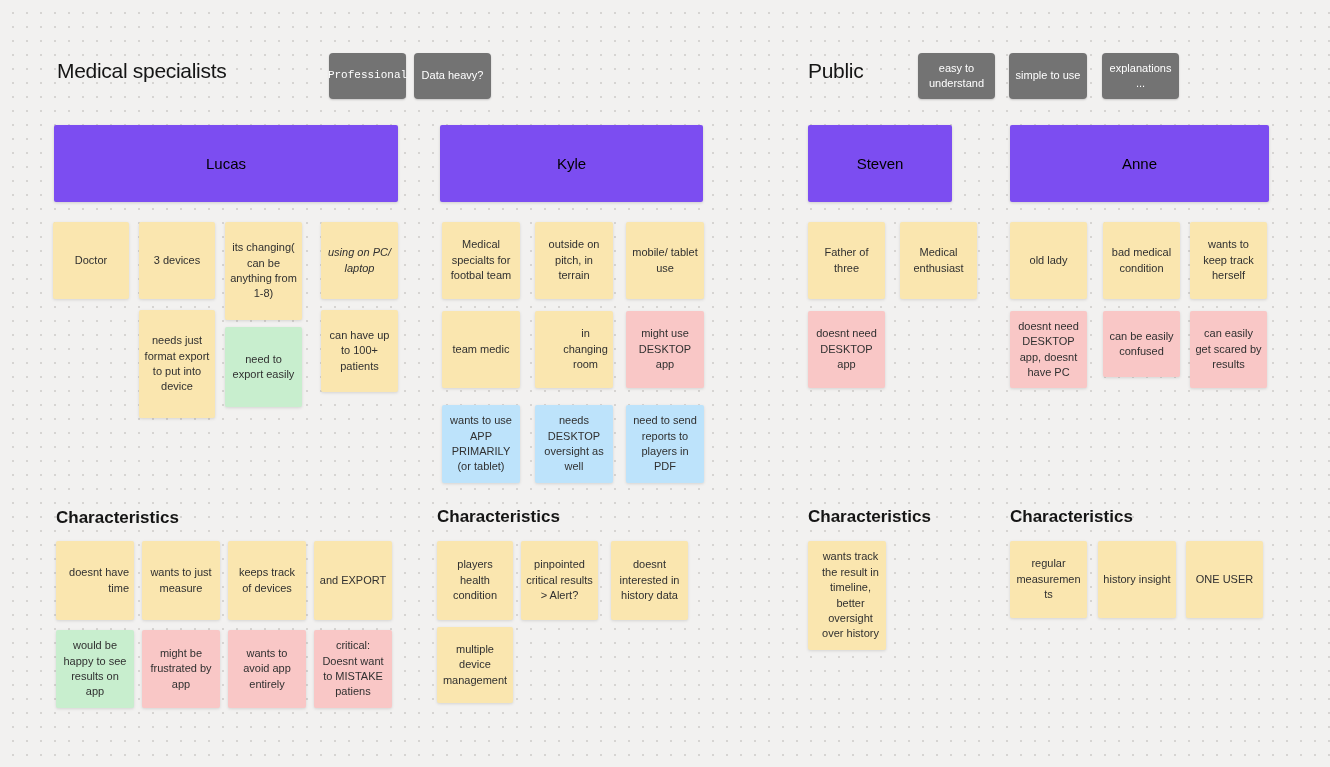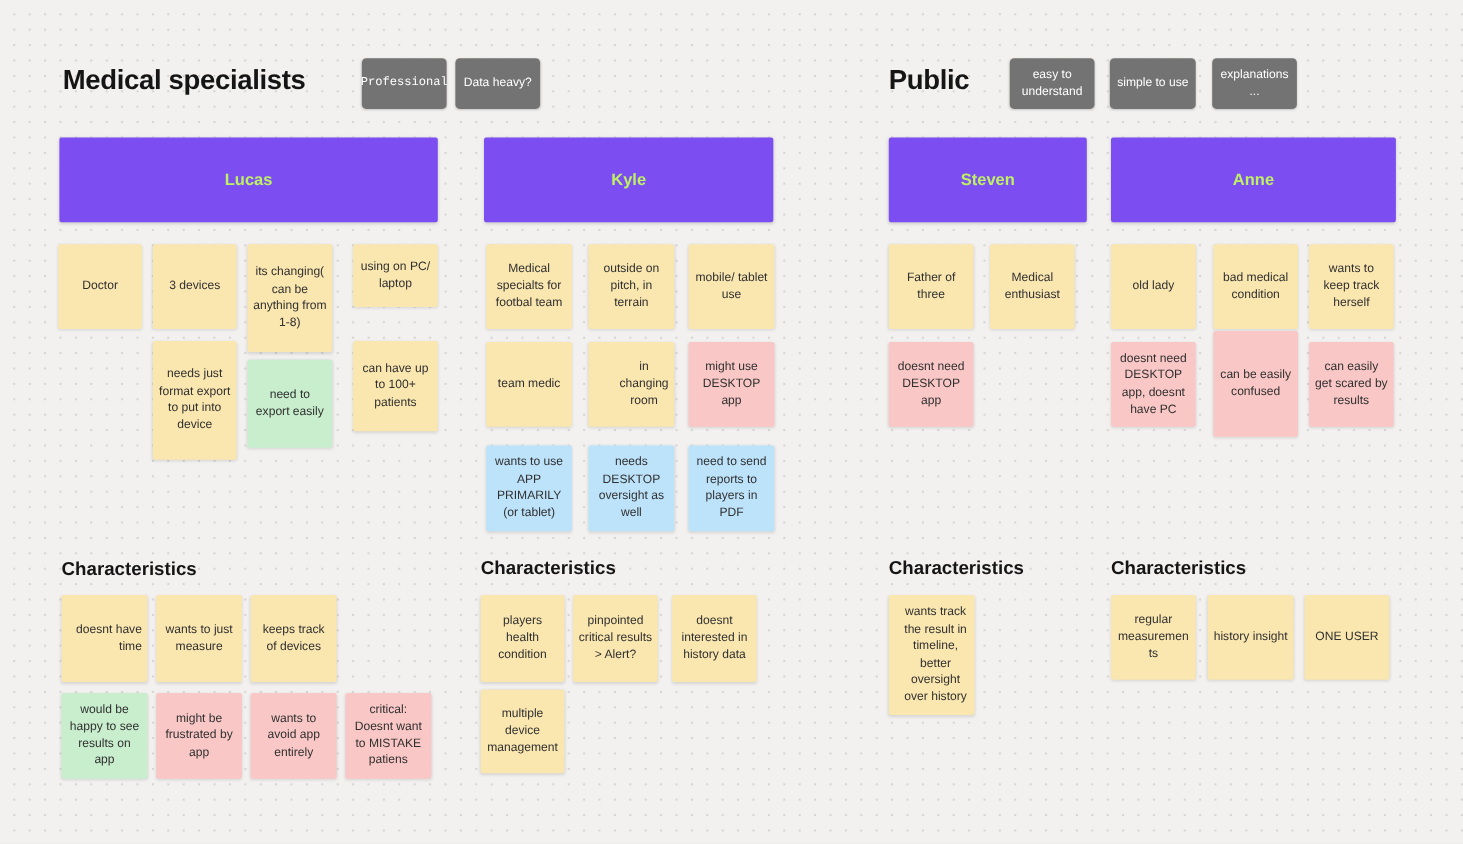--- a/index.html
+++ b/index.html
@@ -8,33 +8,33 @@
     width:1330px;height:767px;
     background-color:var(--bg,#F2F1F0);
     background-image:radial-gradient(circle, var(--dot,#D6D4D2) 1px, transparent 1.4px);
     background-size:14px 14px;
     background-position:6px 6px;
     font-family:"Liberation Sans", sans-serif;
     overflow:hidden;
   }
   .board > div{position:absolute;box-sizing:border-box;}
   .group-title{
-    font-size:25px;font-weight:700;color:#151515;
+    font-size:21px;font-weight:400;color:#151515;
     white-space:nowrap;letter-spacing:-0.3px;line-height:1.2;
   }
   .tag{
     background:var(--tag,#737373);color:#fff;border-radius:4px;
     display:flex;align-items:center;justify-content:center;text-align:center;
     font-size:11px;line-height:1.4;padding:4px;
     box-shadow:0 1px 2px rgba(0,0,0,0.18);
   }
   .persona-header{
-    background:var(--purple,#7C4DF1);color:#bef264;border-radius:2px;
+    background:var(--purple,#7C4DF1);color:#000000;border-radius:2px;
     display:flex;align-items:center;justify-content:center;text-align:center;
-    font-size:15px;font-weight:700;
+    font-size:15px;font-weight:400;
     box-shadow:0 1px 3px rgba(0,0,0,0.15);
   }
   .char-label{
     font-size:17px;font-weight:700;color:#151515;white-space:nowrap;line-height:1.2;
   }
   .note{
     border-radius:2px;
     display:flex;align-items:center;justify-content:center;text-align:center;
     font-size:11px;line-height:1.4;color:#303030;
     padding:5px;
@@ -52,54 +52,55 @@
 <div id="board" class="board">
     <div class="group-title" style="left: 57px; top: 58px;">Medical specialists</div>
     <div class="tag" style="left: 329px; top: 53px; width: 77px; height: 46px; font-family: Liberation Mono, monospace;">Professional</div>
     <div class="tag" style="left: 414px; top: 53px; width: 77px; height: 46px;">Data heavy?</div>
     <div class="group-title" style="left: 808px; top: 58px;">Public</div>
     <div class="tag" style="left: 918px; top: 53px; width: 77px; height: 46px;">easy to understand</div>
     <div class="tag" style="left: 1009px; top: 53px; width: 78px; height: 46px;">simple to use</div>
     <div class="tag" style="left: 1102px; top: 53px; width: 77px; height: 46px;">explanations ...</div>
     <div class="persona-header" style="left: 54px; top: 125px; width: 344px; height: 77px;">Lucas</div>
     <div class="persona-header" style="left: 440px; top: 125px; width: 263px; height: 77px;">Kyle</div>
-    <div class="persona-header" style="left: 808px; top: 125px; width: 180px; height: 77px;">Steven</div>
+    <div class="persona-header" style="left: 808px; top: 125px; width: 144px; height: 77px;">Steven</div>
     <div class="persona-header" style="left: 1010px; top: 125px; width: 259px; height: 77px;">Anne</div>
     <div class="char-label" style="left: 56px; top: 508px;">Characteristics</div>
     <div class="char-label" style="left: 437px; top: 507px;">Characteristics</div>
     <div class="char-label" style="left: 808px; top: 507px;">Characteristics</div>
     <div class="char-label" style="left: 1010px; top: 507px;">Characteristics</div>
     <div class="note yellow" style="left: 53px; top: 222px; width: 76px; height: 77px;">Doctor</div>
     <div class="note yellow" style="left: 139px; top: 222px; width: 76px; height: 77px;">3 devices</div>
     <div class="note yellow" style="left: 225px; top: 222px; width: 77px; height: 98px;">its changing( can be anything from 1-8)</div>
-    <div class="note yellow" style="left: 321px; top: 222px; width: 77px; height: 57px;">using on PC/ laptop</div>
+    <div class="note yellow" style="left: 321px; top: 222px; width: 77px; height: 77px; font-style: italic;">using on PC/ laptop</div>
     <div class="note yellow" style="left: 139px; top: 310px; width: 76px; height: 108px;">needs just format export to put into device</div>
     <div class="note green" style="left: 225px; top: 327px; width: 77px; height: 80px;">need to export easily</div>
     <div class="note yellow" style="left: 321px; top: 310px; width: 77px; height: 82px;">can have up to 100+ patients</div>
     <div class="note yellow" style="left: 442px; top: 222px; width: 78px; height: 77px;">Medical specialts for footbal team</div>
     <div class="note yellow" style="left: 535px; top: 222px; width: 78px; height: 77px;">outside on pitch, in terrain</div>
     <div class="note yellow" style="left: 626px; top: 222px; width: 78px; height: 77px;">mobile/ tablet  use</div>
     <div class="note yellow" style="left: 442px; top: 311px; width: 78px; height: 77px;">team medic</div>
     <div class="note yellow" style="left: 535px; top: 311px; width: 78px; height: 77px; padding-left: 28px;">in changing room</div>
     <div class="note pink" style="left: 626px; top: 311px; width: 78px; height: 77px;">might use DESKTOP app</div>
     <div class="note blue" style="left: 442px; top: 405px; width: 78px; height: 78px;">wants to use APP PRIMARILY (or tablet)</div>
     <div class="note blue" style="left: 535px; top: 405px; width: 78px; height: 78px;">needs DESKTOP oversight as well</div>
     <div class="note blue" style="left: 626px; top: 405px; width: 78px; height: 78px;">need to send reports to players in PDF</div>
     <div class="note yellow" style="left: 808px; top: 222px; width: 77px; height: 77px;">Father of three</div>
     <div class="note yellow" style="left: 900px; top: 222px; width: 77px; height: 77px; text-align: center;">Medical enthusiast</div>
     <div class="note pink" style="left: 808px; top: 311px; width: 77px; height: 77px;">doesnt need DESKTOP app</div>
     <div class="note yellow" style="left: 1010px; top: 222px; width: 77px; height: 77px;">old lady</div>
     <div class="note yellow" style="left: 1103px; top: 222px; width: 77px; height: 77px;">bad medical condition</div>
     <div class="note yellow" style="left: 1190px; top: 222px; width: 77px; height: 77px;">wants to keep track herself</div>
     <div class="note pink" style="left: 1010px; top: 311px; width: 77px; height: 77px;">doesnt need DESKTOP app, doesnt have PC</div>
-    <div class="note pink" style="left: 1103px; top: 301px; width: 77px; height: 96px;">can be easily confused</div>
+    <div class="note pink" style="left: 1103px; top: 311px; width: 77px; height: 66px;">can be easily confused</div>
     <div class="note pink" style="left: 1190px; top: 311px; width: 77px; height: 77px;">can easily get scared by results</div>
     <div class="note yellow" style="left: 56px; top: 541px; width: 78px; height: 79px; text-align: right;">doesnt have time</div>
     <div class="note yellow" style="left: 142px; top: 541px; width: 78px; height: 79px;">wants to just measure</div>
     <div class="note yellow" style="left: 228px; top: 541px; width: 78px; height: 79px;">keeps track of devices</div>
+    <div class="note yellow" style="left: 314px; top: 541px; width: 78px; height: 79px;">and EXPORT</div>
     <div class="note green" style="left: 56px; top: 630px; width: 78px; height: 78px;">would be happy to see results on app</div>
     <div class="note pink" style="left: 142px; top: 630px; width: 78px; height: 78px;">might be frustrated by app</div>
     <div class="note pink" style="left: 228px; top: 630px; width: 78px; height: 78px;">wants to avoid app entirely</div>
     <div class="note pink" style="left: 314px; top: 630px; width: 78px; height: 78px;">critical: Doesnt want to MISTAKE patiens</div>
     <div class="note yellow" style="left: 437px; top: 541px; width: 76px; height: 79px;">players health condition</div>
     <div class="note yellow" style="left: 521px; top: 541px; width: 77px; height: 79px;">pinpointed critical results &gt; Alert?</div>
     <div class="note yellow" style="left: 611px; top: 541px; width: 77px; height: 79px;">doesnt interested in history data</div>
     <div class="note yellow" style="left: 437px; top: 627px; width: 76px; height: 76px;">multiple device management</div>
     <div class="note yellow" style="left: 808px; top: 541px; width: 78px; height: 109px; padding-left: 12px;">wants track the result in timeline, better oversight over history</div>
     <div class="note yellow" style="left: 1010px; top: 541px; width: 77px; height: 77px;">regular measurements</div>

